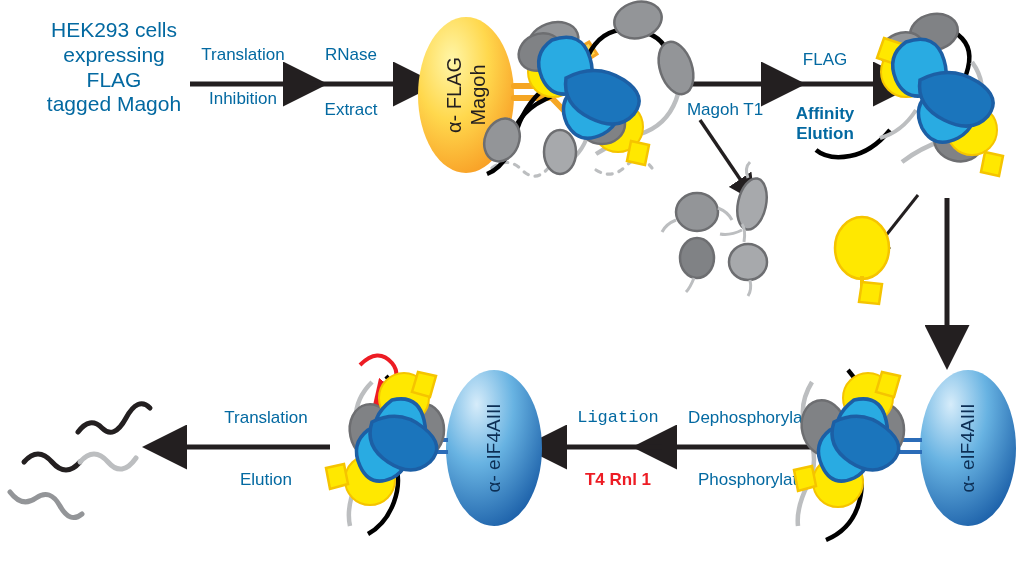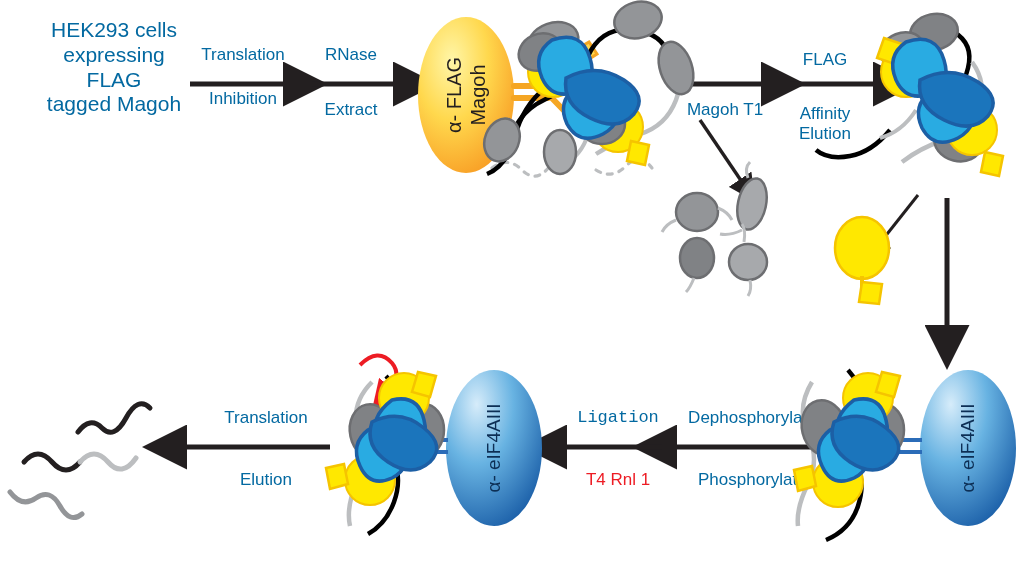--- a/index.html
+++ b/index.html
@@ -3,21 +3,21 @@
 <meta charset="utf-8">
 <style>
   html,body{margin:0;padding:0;background:#fff;}
   body{width:1024px;height:575px;position:relative;overflow:hidden;
        font-family:"Liberation Sans",sans-serif;color:#231f20;}
   #stage{position:absolute;inset:0;width:1024px;height:575px;}
   .lbl{position:absolute;font-family:"Liberation Sans",sans-serif;
        color:#0369a1;white-space:pre;line-height:1.18;}
   .intro{font-size:21px;text-align:center;left:14px;top:18px;width:200px;}
   .step{font-size:17px;text-align:center;}
-  .red{color:#ed1c24;font-weight:normal;}
+  .red{color:#ed1c24;font-weight:bold;}
   svg{position:absolute;left:0;top:0;overflow:visible;}
 </style>
 </head>
 <body>
 
 <div id="stage">
 
   <div class="lbl intro">HEK293 cells
 expressing
 FLAG
@@ -25,21 +25,21 @@
 
   <div class="lbl step" style="left:188px;top:45px;width:110px;">Translation</div>
   <div class="lbl step" style="left:188px;top:89px;width:110px;">Inhibition</div>
 
   <div class="lbl step" style="left:312px;top:45px;width:78px;">RNase</div>
   <div class="lbl step" style="left:312px;top:100px;width:78px;">Extract</div>
 
   <div class="lbl step" style="left:678px;top:100px;width:94px;">Magoh T1</div>
 
   <div class="lbl step" style="left:786px;top:50px;width:78px;">FLAG</div>
-  <div class="lbl step" style="left:786px;top:104px;width:78px;">Affinity
+  <div class="lbl step" style="left:786px;top:104px;width:78px;font-weight:bold;">Affinity
 Elution</div>
 
   <div class="lbl step" style="left:676px;top:408px;width:166px;">Dephosphorylation</div>
   <div class="lbl step" style="left:676px;top:470px;width:166px;">Phosphorylation</div>
 
   <div class="lbl step" style="left:574px;top:408px;width:88px;font-family:Liberation Mono, monospace;">Ligation</div>
   <div class="lbl step red" style="left:574px;top:470px;width:88px;">T4 Rnl 1</div>
 
   <div class="lbl step" style="left:208px;top:408px;width:116px;">Translation</div>
   <div class="lbl step" style="left:208px;top:470px;width:116px;">Elution</div>

